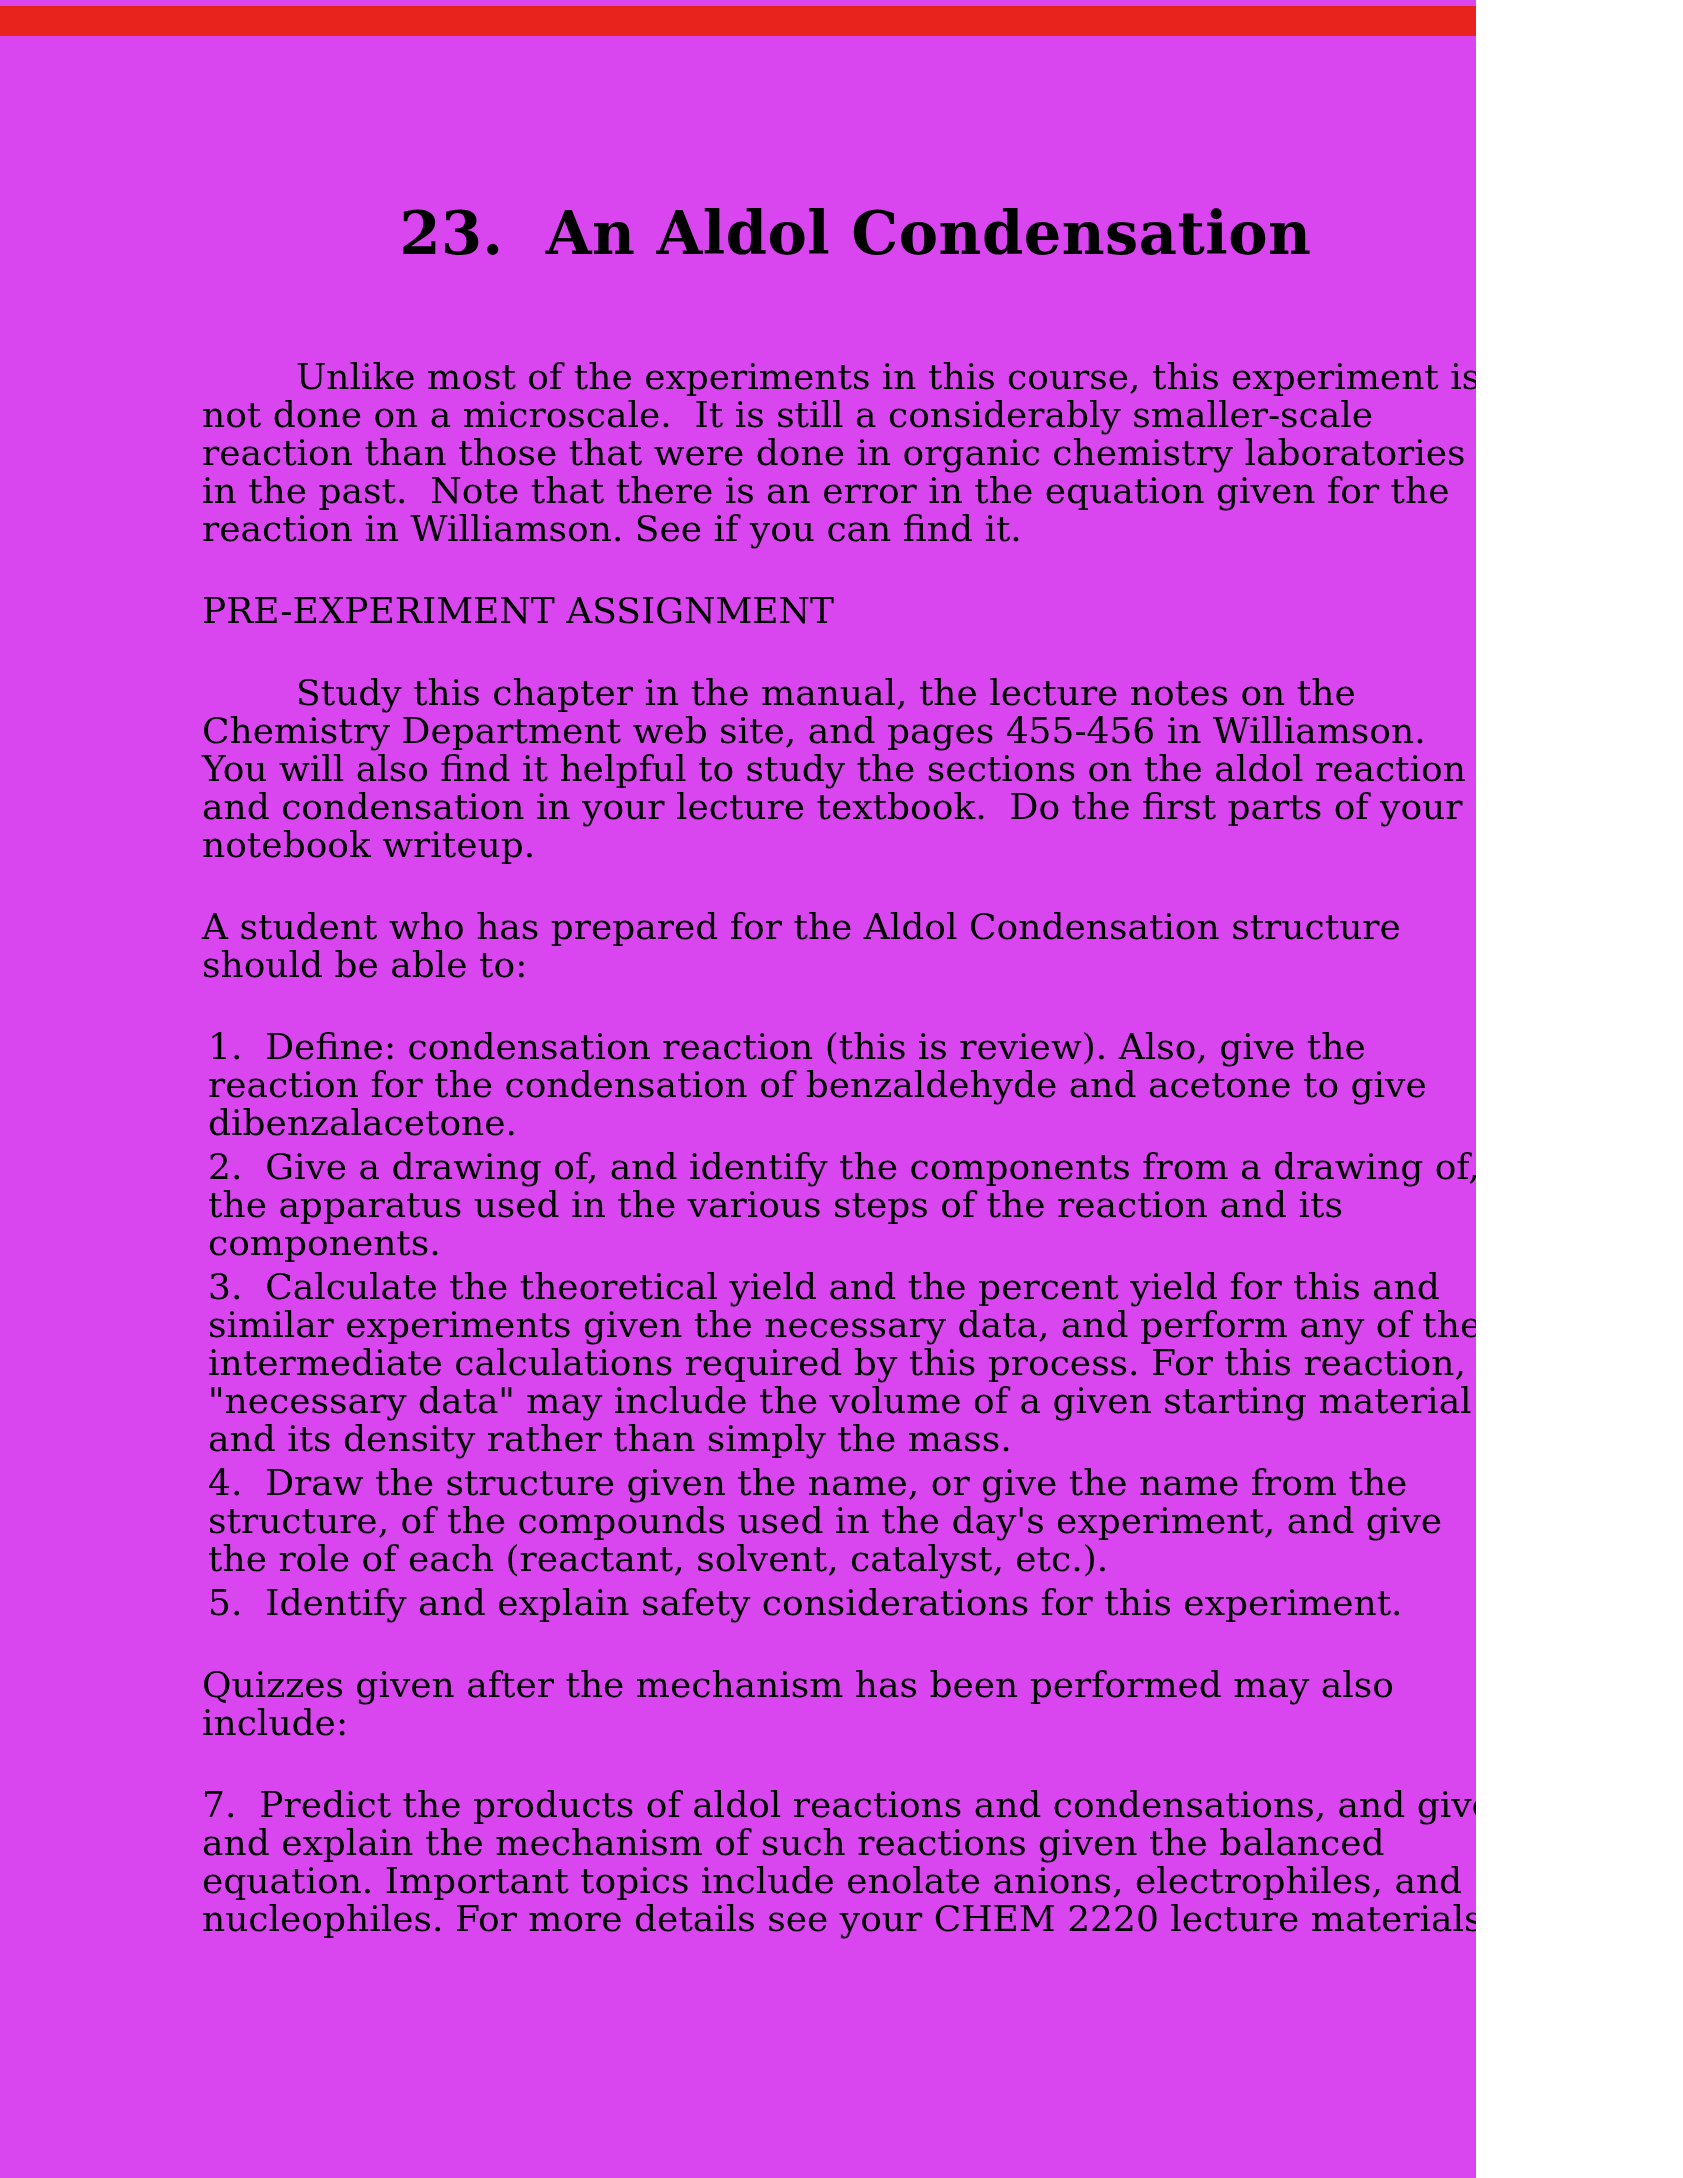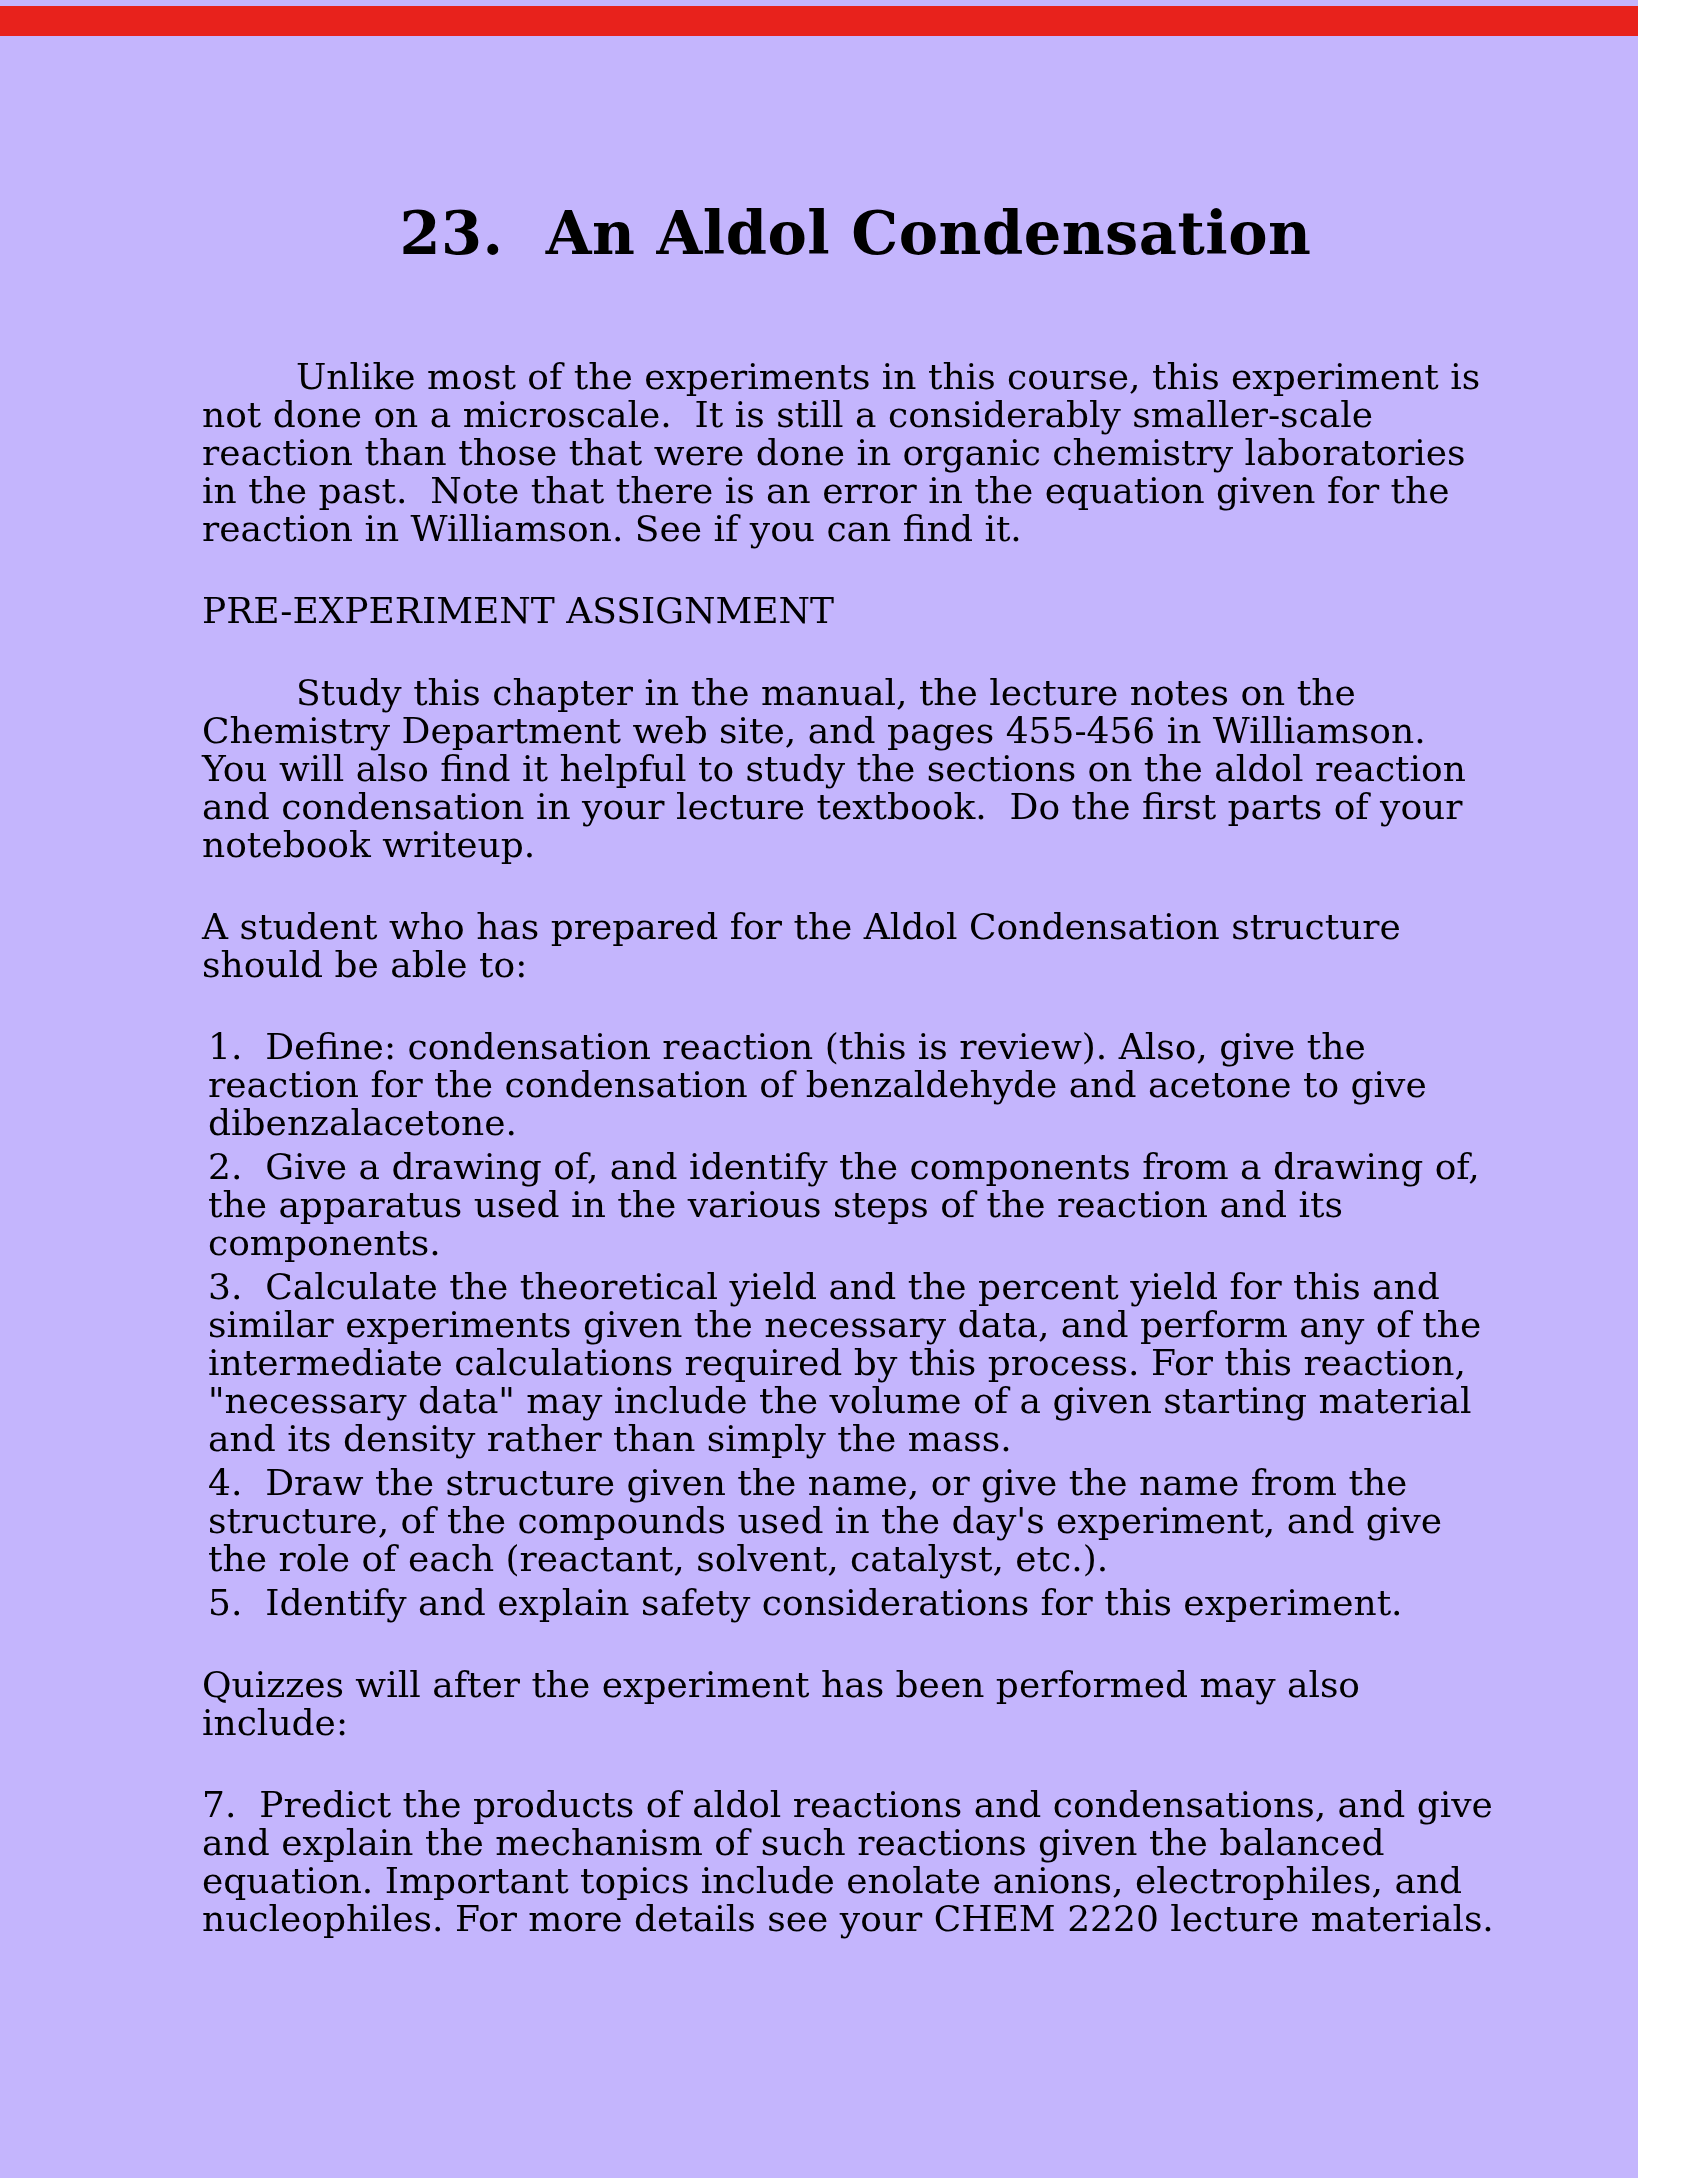--- a/index.html
+++ b/index.html
@@ -2,23 +2,23 @@
 <html><head>
 <meta charset="utf-8">
 <style>
   html, body {
     margin: 0;
     padding: 0;
     background: #ffffff;
   }
   .page {
     position: relative;
-    width: 1638px;
+    width: 1476px;
     height: 2178px;
-    background: #c4b5fd;
+    background: #d946ef;
     color: #000000;
     font-family: "DejaVu Serif", serif;
     overflow: hidden;
   }
   .top-bar {
     position: absolute;
     top: 6px;
     left: 0;
     width: 1683px;
     height: 30px;
@@ -75,18 +75,18 @@
     <h2 class="heading">A student who has prepared for the Aldol Condensation structure should be able to:</h2>
 
     <div class="objectives">
       <p class="item">1.&nbsp; Define: condensation reaction (this is review). Also, give the reaction for the condensation of benzaldehyde and acetone to give dibenzalacetone.</p>
       <p class="item">2.&nbsp; Give a drawing of, and identify the components from a drawing of, the apparatus used in the various steps of the reaction and its components.</p>
       <p class="item">3.&nbsp; Calculate the theoretical yield and the percent yield for this and similar experiments given the necessary data, and perform any of the intermediate calculations required by this process. For this reaction, "necessary data" may include the volume of a given starting material and its density rather than simply the mass.</p>
       <p class="item">4.&nbsp; Draw the structure given the name, or give the name from the structure, of the compounds used in the day's experiment, and give the role of each (reactant, solvent, catalyst, etc.).</p>
       <p class="item">5.&nbsp; Identify and explain safety considerations for this experiment.</p>
     </div>
 
-    <p class="para">Quizzes will after the experiment has been performed may also include:</p>
+    <p class="para">Quizzes given after the mechanism has been performed may also include:</p>
 
     <p class="para">7.&nbsp; Predict the products of aldol reactions and condensations, and give and explain the mechanism of such reactions given the balanced equation. Important topics include enolate anions, electrophiles, and nucleophiles. For more details see your CHEM 2220 lecture materials.</p>
   </main>
 </div>
 
 
 </body></html>

